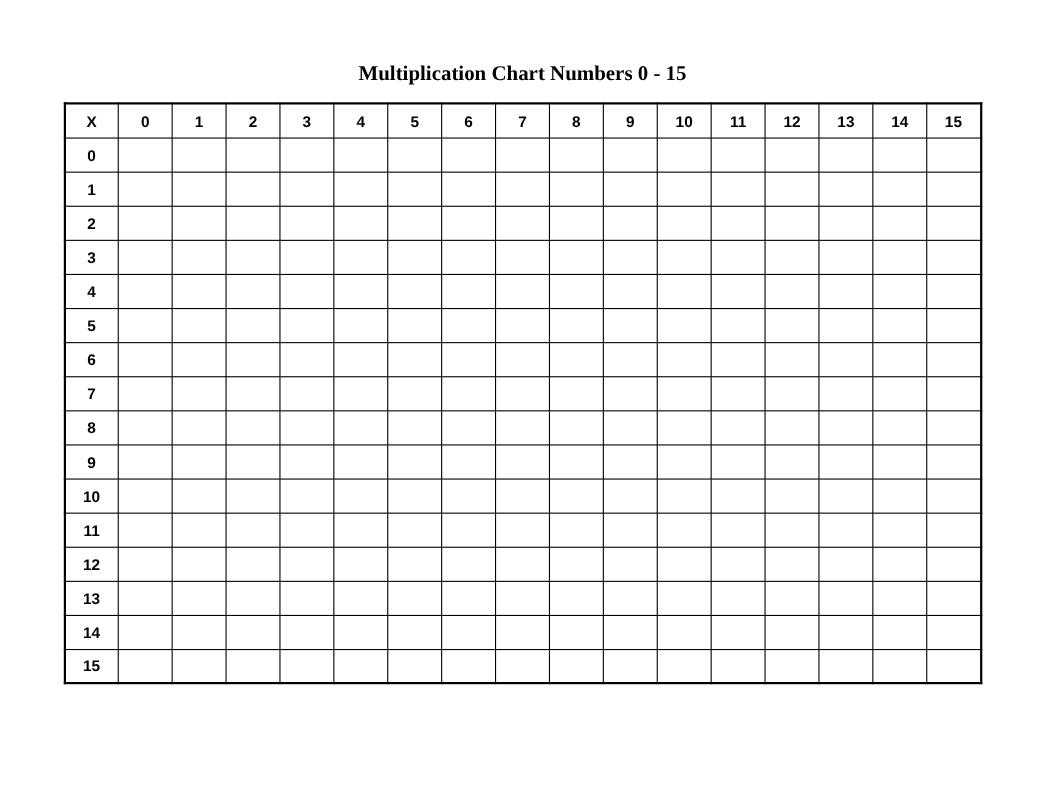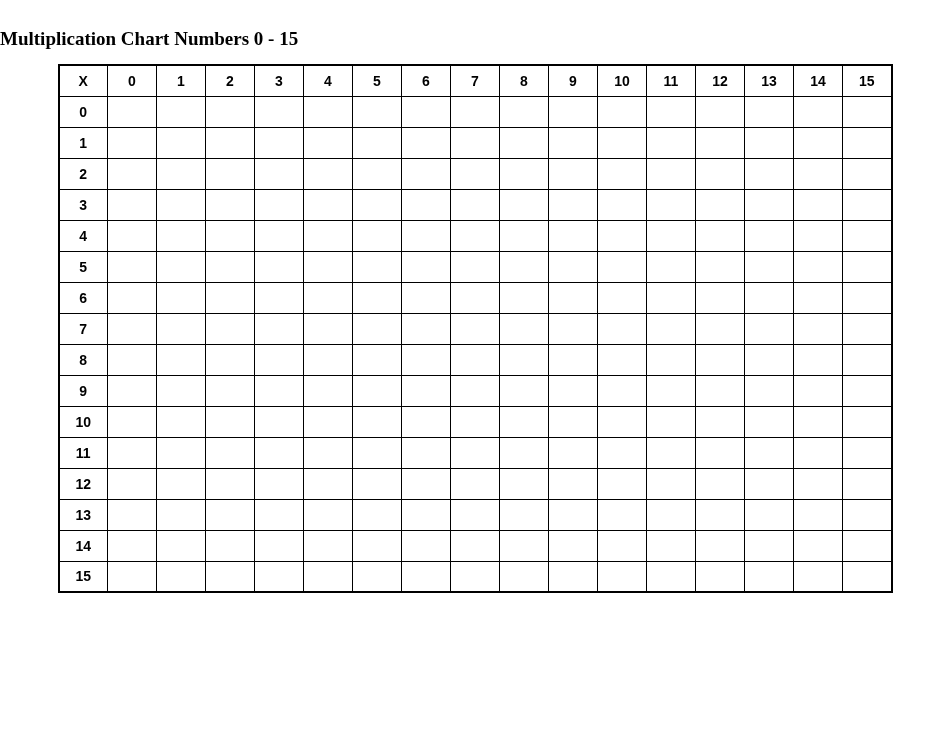--- a/index.html
+++ b/index.html
@@ -8,26 +8,27 @@
       box-sizing: border-box;
     }
     body {
       width: 950px;
       height: 735px;
       background: #ffffff;
       font-family: Verdana, Geneva, sans-serif;
       padding-top: 28px;
     }
     .title {
-      text-align: left;
+      text-align: center;
       font-weight: bold;
       font-size: 19px;
       color: #000;
       margin-bottom: 14px;
       font-family: Georgia, 'Times New Roman', serif;
+      margin-top: 29px;
     }
     .table-wrap {
       display: flex;
       justify-content: center;
     }
     table {
       border-collapse: collapse;
       border: 2px solid #000;
     }
     td, th {

